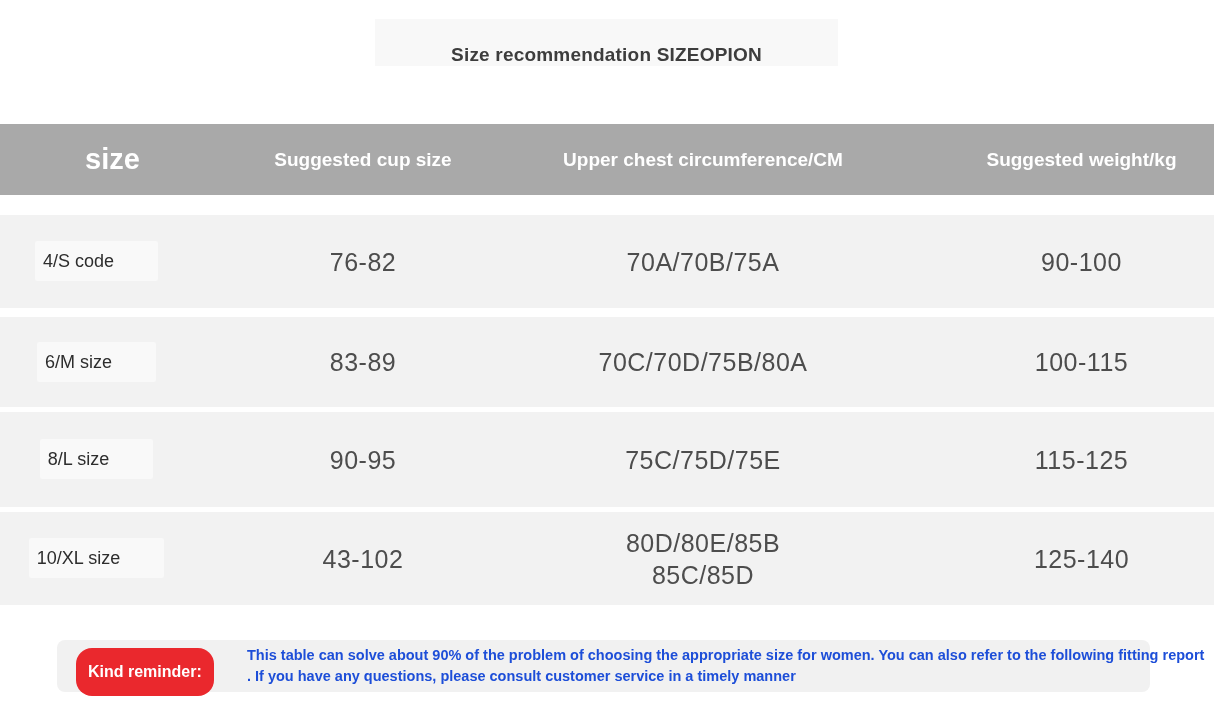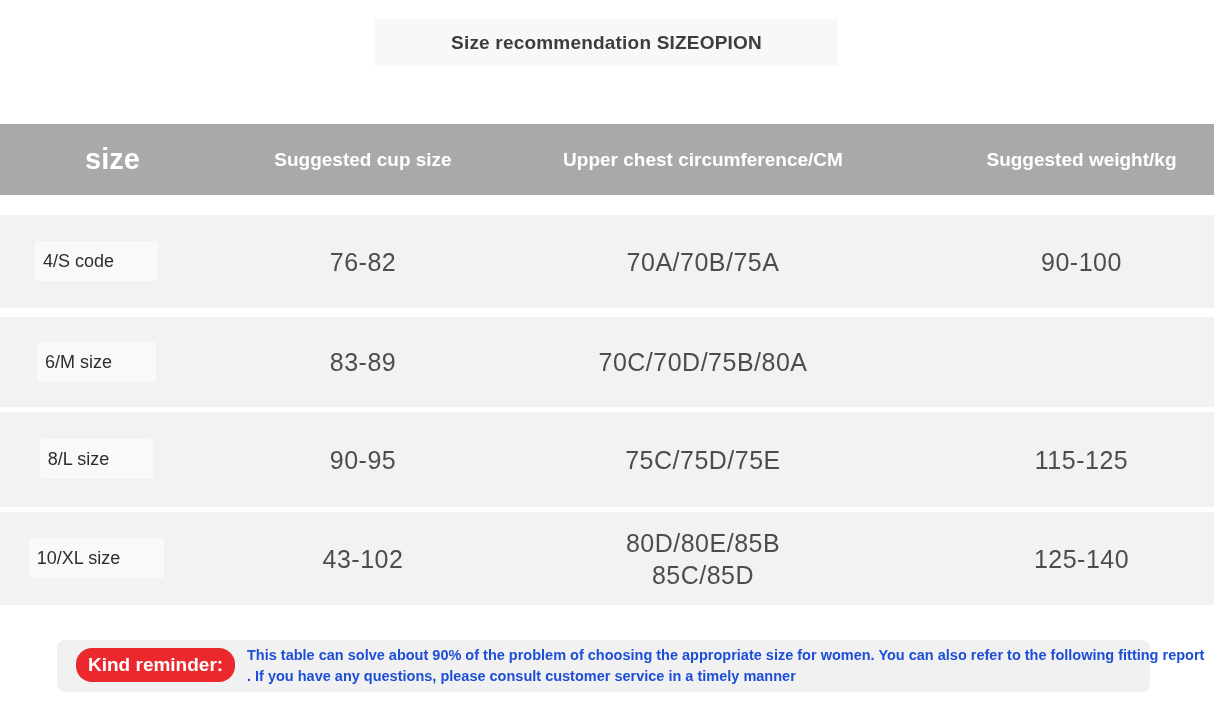--- a/index.html
+++ b/index.html
@@ -2,21 +2,21 @@
 <html><head>
 <meta charset="utf-8">
 <style>
   * { margin:0; padding:0; box-sizing:border-box; }
   html,body { width:1214px; height:712px; background:#ffffff;
               font-family:"Liberation Sans","DejaVu Sans",sans-serif; }
   .canvas { position:relative; width:1214px; height:712px; overflow:hidden; background:#fff; }
 
   
   .title-band { position:absolute; left:375px; top:19px; width:463px; height:47px;
-                background:#f8f8f8; display:flex; align-items:center; justify-content:center; }
+                background:#f8f8f8; display:flex; align-items:flex-end; justify-content:center; }
   .page-title { font-size:19px; font-weight:600; color:#3d3d3d; letter-spacing:.2px; }
 
   
   .grid { position:absolute; left:0; width:1214px; display:grid;
           grid-template-columns:193px 340px 340px 341px; align-items:center; }
   .c { text-align:center; }
   .c4 { padding-left:76px; }
 
   
   .thead { top:124px; height:71px; background:#a9a9a9; }
@@ -29,22 +29,22 @@
   .r2 { top:317px; height:90px; }
   .r3 { top:412px; height:95px; }
   .r4 { top:512px; height:93px; }
   .size-label { font-size:18px; color:#2d2d2d; font-weight:500;
                 background:rgba(255,255,255,.5); padding:10px 44px 10px 8px; border-radius:2px; }
   .val { font-size:25px; color:#4d4d4d; letter-spacing:.5px; line-height:32px; }
 
   
   .reminder { position:absolute; left:57px; top:640px; width:1093px; height:52px;
               background:#f1f1f1; border-radius:8px; }
-  .badge { position:absolute; left:19px; top:8px; height:34px; background:#ea282d;
-           color:#fff; font-size:19px; font-weight:700; border-radius:16px;
+  .badge { position:absolute; left:19px; top:8px; height:48px; background:#ea282d;
+           color:#fff; font-size:16px; font-weight:700; border-radius:16px;
            display:flex; align-items:center; padding:0 12px; }
   .reminder-text { position:absolute; left:190px; top:5px; font-size:14.5px; font-weight:600;
                    color:#1d4ed8; line-height:21px; white-space:nowrap; }
 </style>
 </head>
 <body>
 
 <div class="canvas">
 
   <div class="title-band">
@@ -72,20 +72,21 @@
 
   <div class="grid trow r2">
     <div class="c">
       <span class="size-label">6/M size</span>
     </div>
     <div class="c val">83-89</div>
     <div class="c val">
       <div>70C/70D/75B/80A</div>
       <div></div>
     </div>
+    <div class="c c4 val">100-115</div>
   </div>
 
   <div class="grid trow r3">
     <div class="c">
       <span class="size-label">8/L size</span>
     </div>
     <div class="c val">90-95</div>
     <div class="c val">
       <div>75C/75D/75E</div>
     </div>

